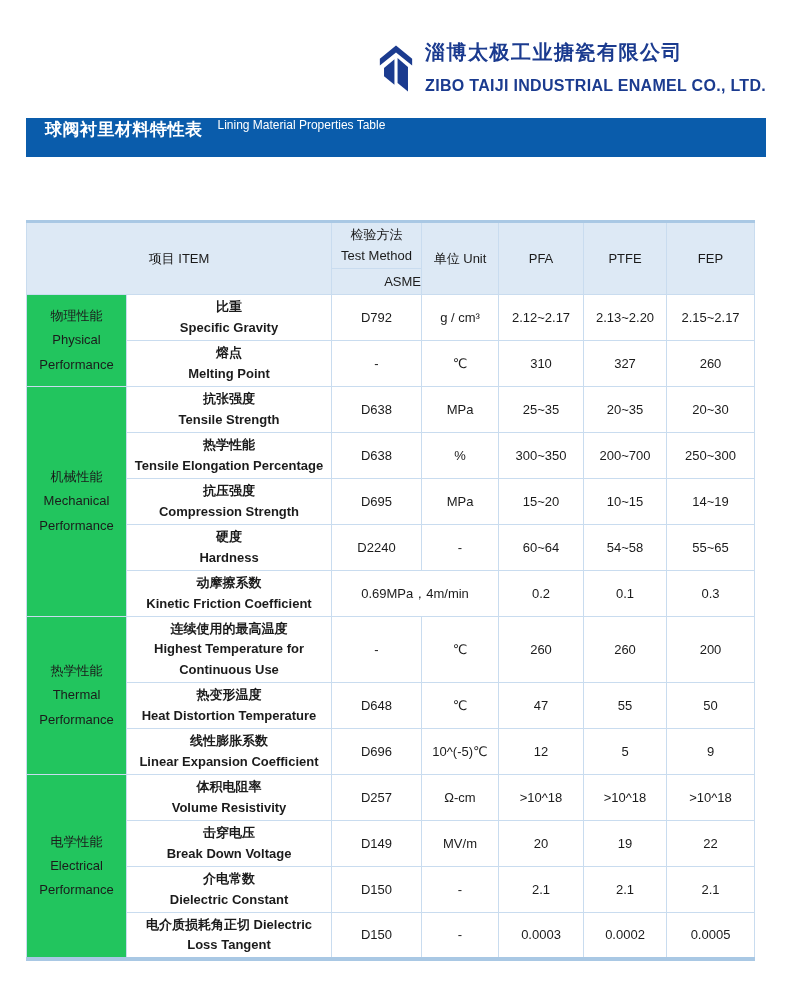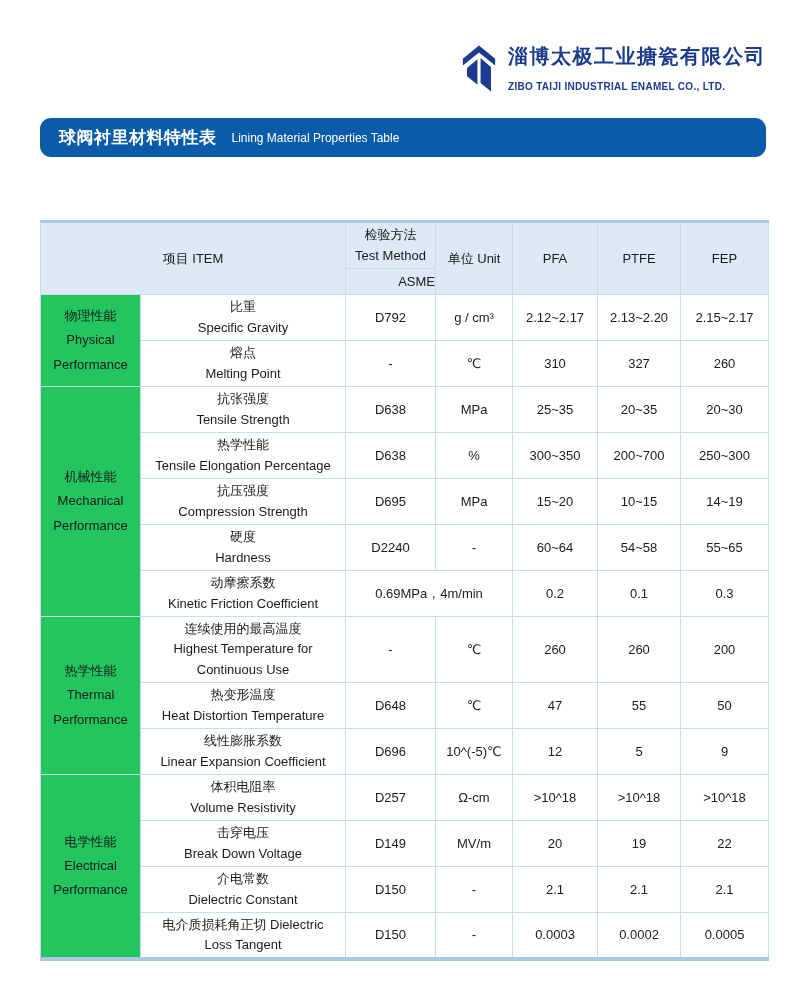--- a/index.html
+++ b/index.html
@@ -6,45 +6,45 @@
   html,body { margin:0; padding:0; }
   body {
     background:#ffffff;
     font-family:"Liberation Sans","DejaVu Sans",sans-serif;
     color:#1b1b1b;
     -webkit-font-smoothing:antialiased;
   }
   .page {
     width:800px; height:992px;
     background:#ffffff;
-    padding:42px 34px 0 40px;
+    padding:42px 34px 0 26px;
     overflow:hidden;
   }
 
   
   .brand {
     display:flex; justify-content:flex-end; align-items:center;
     gap:10px; height:52px;
   }
   .logo-wrap { width:38px; height:52px; display:flex; align-items:center; }
   .brand-text { text-align:left; }
   .brand-zh {
     font-size:20px; font-weight:bold; color:var(--brand-navy);
     letter-spacing:1.5px; line-height:1.15; white-space:nowrap;
   }
   .brand-en {
-    font-size:10px; font-weight:bold; color:var(--brand-navy);
+    font-size:16px; font-weight:bold; color:var(--brand-navy);
     letter-spacing:0.3px; margin-top:13px; white-space:nowrap;
   }
 
   
   .title-bar {
     margin-top:24px; height:39px;
     background:var(--bar-blue); color:#ffffff;
-    display:flex; align-items:center; padding-left:19px; gap:15px;border-radius:11px;
+    display:flex; padding-left:19px; gap:15px;
   }
   .title-zh { font-size:17px; font-weight:bold; letter-spacing:0.5px; }
   .title-en { font-size:12px; font-weight:normal; }
 
   
   table.props {
     margin-top:63px; width:728px;
     border-collapse:collapse; table-layout:fixed;
     border-top:3px solid var(--line-thick);
     border-bottom:4px solid var(--line-thick);
@@ -63,21 +63,21 @@
   th.th-method { padding:0;margin-top:30px; }
   .method-top {
     height:46px; display:flex; flex-direction:column; justify-content:center;
     border-bottom:1px solid var(--line-thin); line-height:1.55;
   }
   .method-bottom { height:25px; line-height:25px;text-align:right; }
 
   .props tbody tr { height:46px; }
   .props tbody tr.tall { height:66px; }
   td.cat  { line-height:1.85; background:#22c55e; }
-  td.prop { line-height:1.55; }
+  td.prop { line-height:1.55;font-weight:bold; }
   td.prop div, td.cat div { pointer-events:none; }
 </style>
 </head>
 <body>
 
 <div class="page">
 
   <header class="brand">
     <span class="logo-wrap">
       <svg width="38" height="50" viewBox="0 0 70 96" aria-hidden="true">

